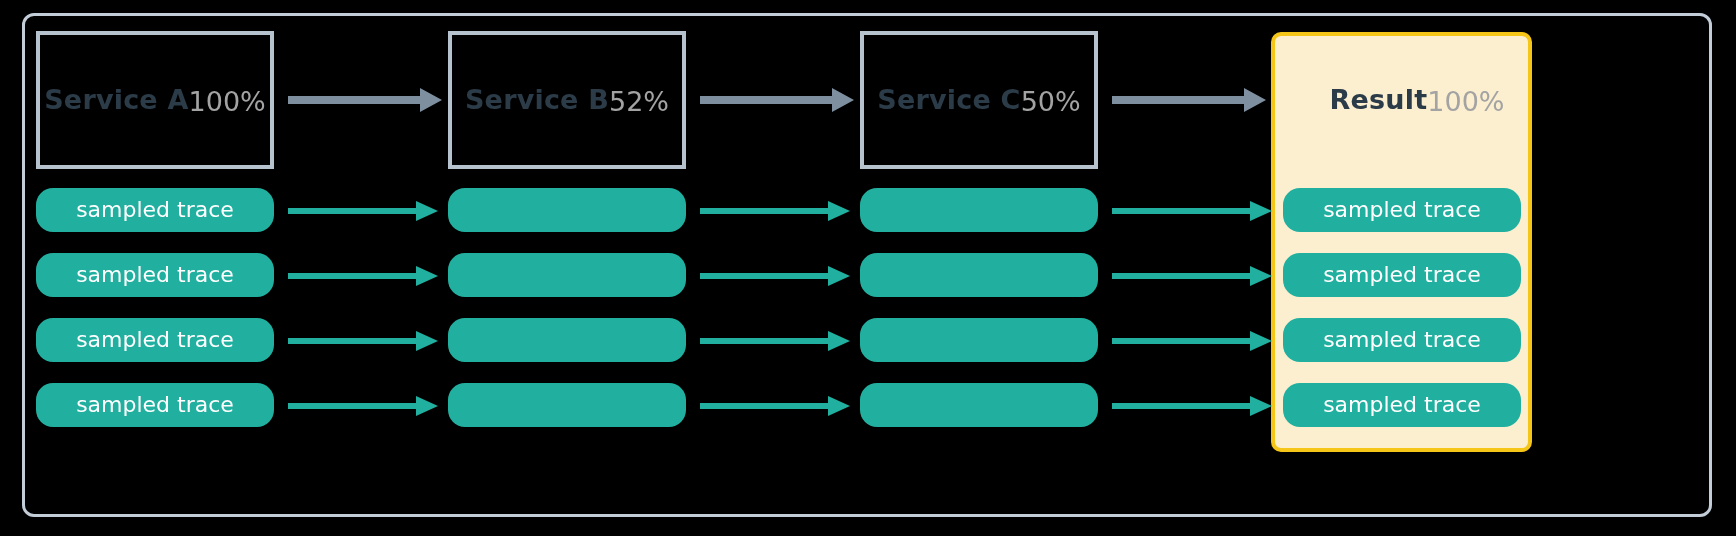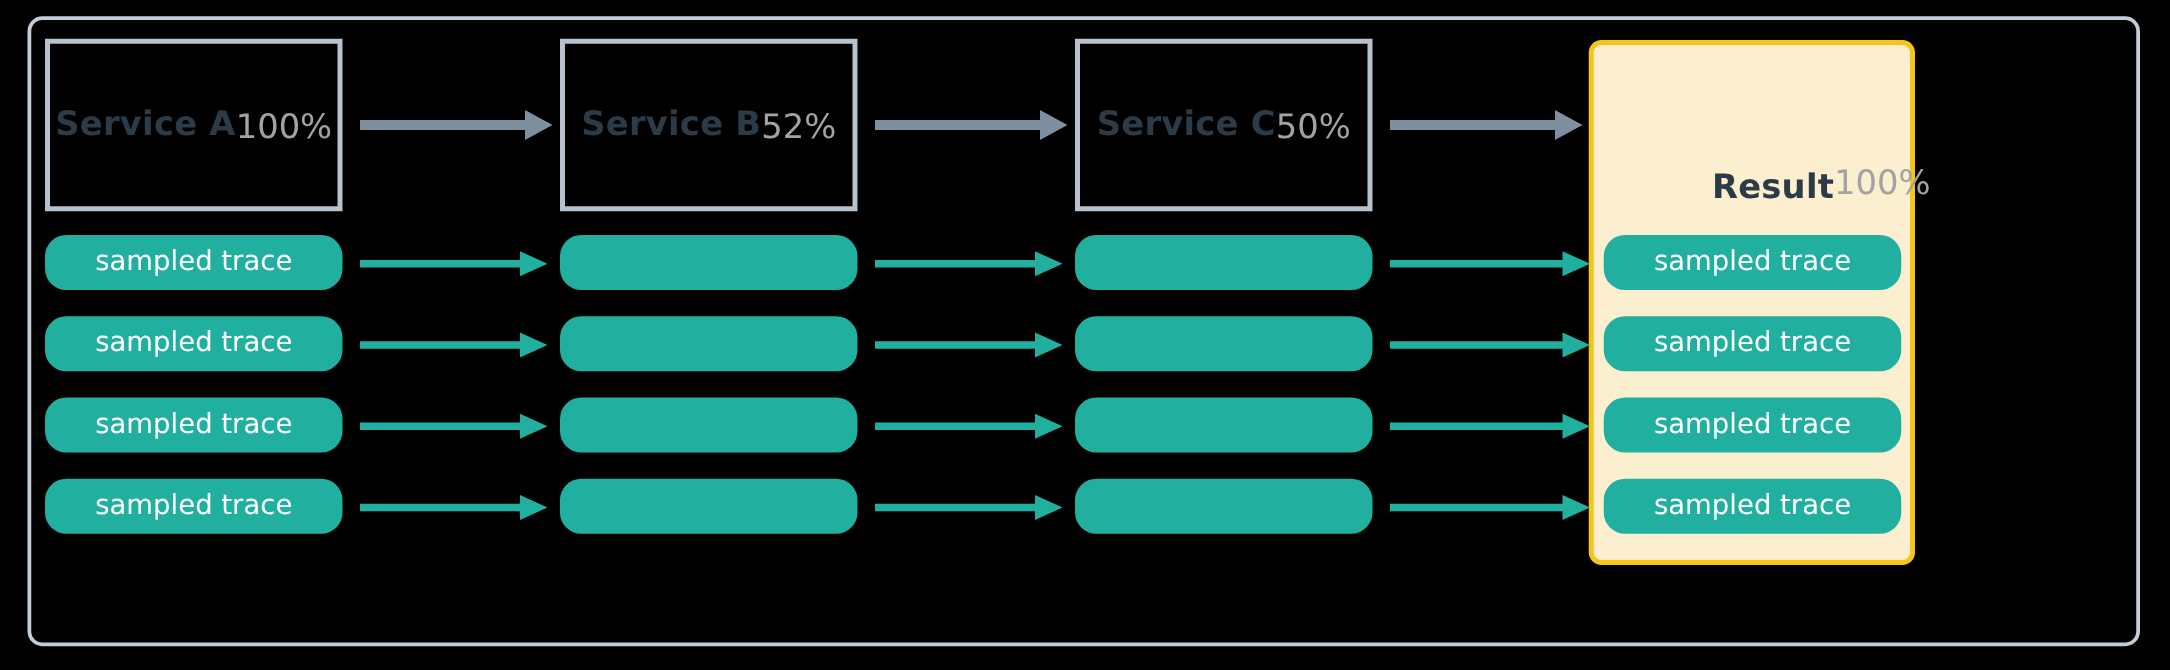--- a/index.html
+++ b/index.html
@@ -79,21 +79,21 @@
     font-size: 27px;
     font-weight: normal;
     color: #a3a3a3;
     line-height: 1.25;
     margin-top: 4px;
   }
 
   #svc-col-0 { left: 36px; }
   #svc-col-1 { left: 448px; }
   #svc-col-2 { left: 860px; }
-  #svc-col-3 { left: 1338px; width: 238px; align-items: flex-end; }
+  #svc-col-3 { left: 1298px; width: 238px; }
 
   
   .trace-bar {
     position: absolute;
     height: 44px;
     background: #21b0a0;
     border-radius: 17px;
     display: flex;
     align-items: center;
     justify-content: center;

